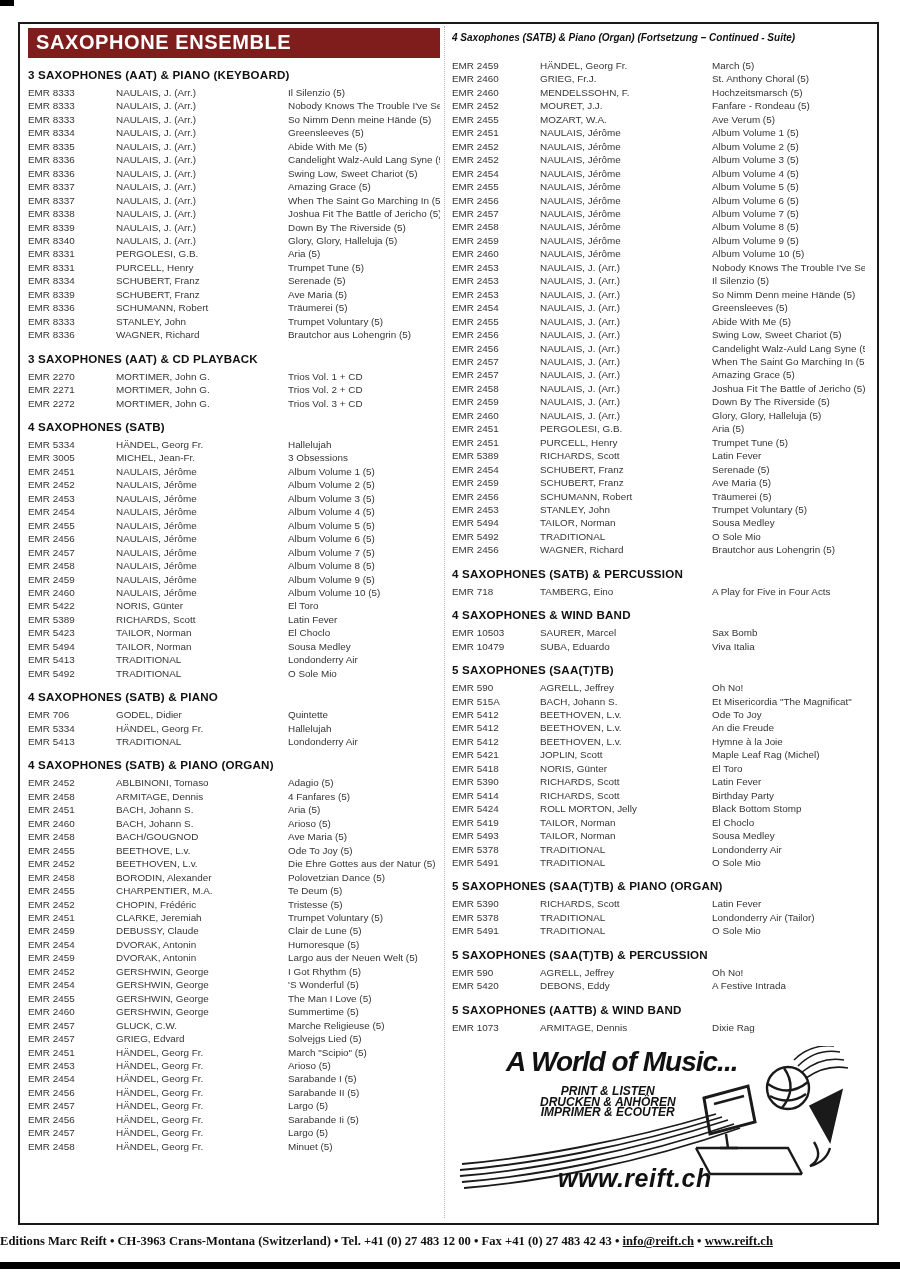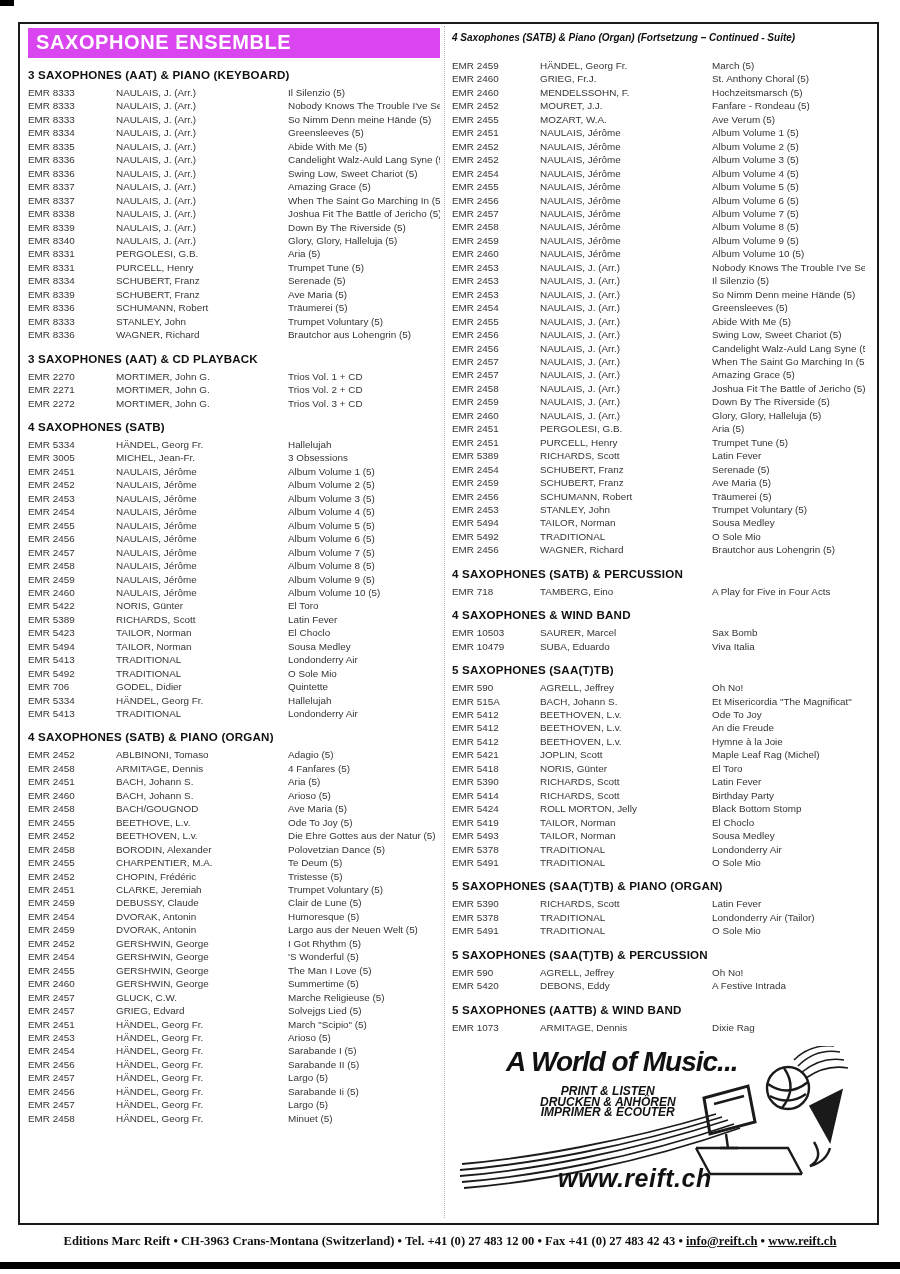--- a/index.html
+++ b/index.html
@@ -4,39 +4,39 @@
 <style>
   html,body{margin:0;padding:0;background:#e8e8e8;}
   #page{position:relative;width:900px;height:1274px;background:#ffffff;overflow:hidden;
         font-family:"Liberation Sans","DejaVu Sans",sans-serif;color:#2b2b2b;}
   #frame{position:absolute;left:18px;top:22px;width:861px;height:1203px;
          border:2px solid #1a1a1a;box-sizing:border-box;}
   .col{position:absolute;top:0;}
   #col-left{left:8px;top:4px;width:412px;}
   #col-right{left:432px;top:8px;width:413px;}
   #divider{position:absolute;left:424px;top:2px;height:1192px;border-left:1px dotted #b5b5b5;}
-  #title-bar{background:#d946ef;color:#fff;font-size:20px;font-weight:700;letter-spacing:.6px;
+  #title-bar{background:#7f1d1d;color:#fff;font-size:20px;font-weight:700;letter-spacing:.6px;
              padding:3px 0 4px 8px;margin:0 0 8px 0;}
   .sec-header{font-size:11.6px;font-weight:700;color:#111;margin:10px 0 5px 0;letter-spacing:.2px;white-space:nowrap;}
   .cont-header{font-size:10px;font-weight:700;font-style:italic;color:#111;margin:0 0 16px 0;white-space:nowrap;}
   .row{display:flex;font-size:9.9px;line-height:13.45px;white-space:nowrap;color:#353535;}
   .row .c0{width:88px;flex:none;}
   .row .c1{width:172px;flex:none;}
   .row .c2{flex:1;overflow:hidden;}
   
   #logo{position:relative;width:400px;height:152px;margin:12px 0 0 6px;}
   #logo-heading{position:absolute;left:48px;top:0;font-size:28px;font-weight:700;font-style:italic;
                 letter-spacing:-1px;color:#111;}
   #logo-tags{position:absolute;left:82px;top:40px;text-align:center;font-size:12px;font-weight:700;
              font-style:italic;line-height:10.5px;color:#111;}
   #logo-url{position:absolute;left:100px;top:118px;font-size:25px;font-weight:700;font-style:italic;
             letter-spacing:.5px;color:#111;}
   #logo-art{position:absolute;left:0;top:0;width:400px;height:152px;}
   
-  #footer{position:absolute;left:0;width:900px;top:1234px;text-align:center;
+  #footer{position:absolute;left:0;width:900px;top:1234px;text-align:left;
           font-family:"Liberation Serif","DejaVu Serif",serif;font-weight:700;font-size:12.6px;color:#111;}
   #footer a{color:#111;text-decoration:underline;}
   #bottom-bar{position:absolute;left:0;top:1262px;width:900px;height:7px;background:#000;}
   #top-mark{position:absolute;left:0;top:0;width:14px;height:6px;background:#000;}
 </style>
 </head>
 <body>
 
 <div id="page">
   <div id="top-mark"></div>
@@ -243,20 +243,21 @@
           <div class="row">
             <span class="c0">EMR 5413</span>
             <span class="c1">TRADITIONAL</span>
             <span class="c2">Londonderry Air</span>
           </div>
           <div class="row">
             <span class="c0">EMR 5492</span>
             <span class="c1">TRADITIONAL</span>
             <span class="c2">O Sole Mio</span>
           </div>
+          <div class="sec-header">4 SAXOPHONES (SATB) &amp; PIANO</div>
           <div class="row">
             <span class="c0">EMR 706</span>
             <span class="c1">GODEL, Didier</span>
             <span class="c2">Quintette</span>
           </div>
           <div class="row">
             <span class="c0">EMR 5334</span>
             <span class="c1">HÄNDEL, Georg Fr.</span>
             <span class="c2">Hallelujah</span>
           </div>

